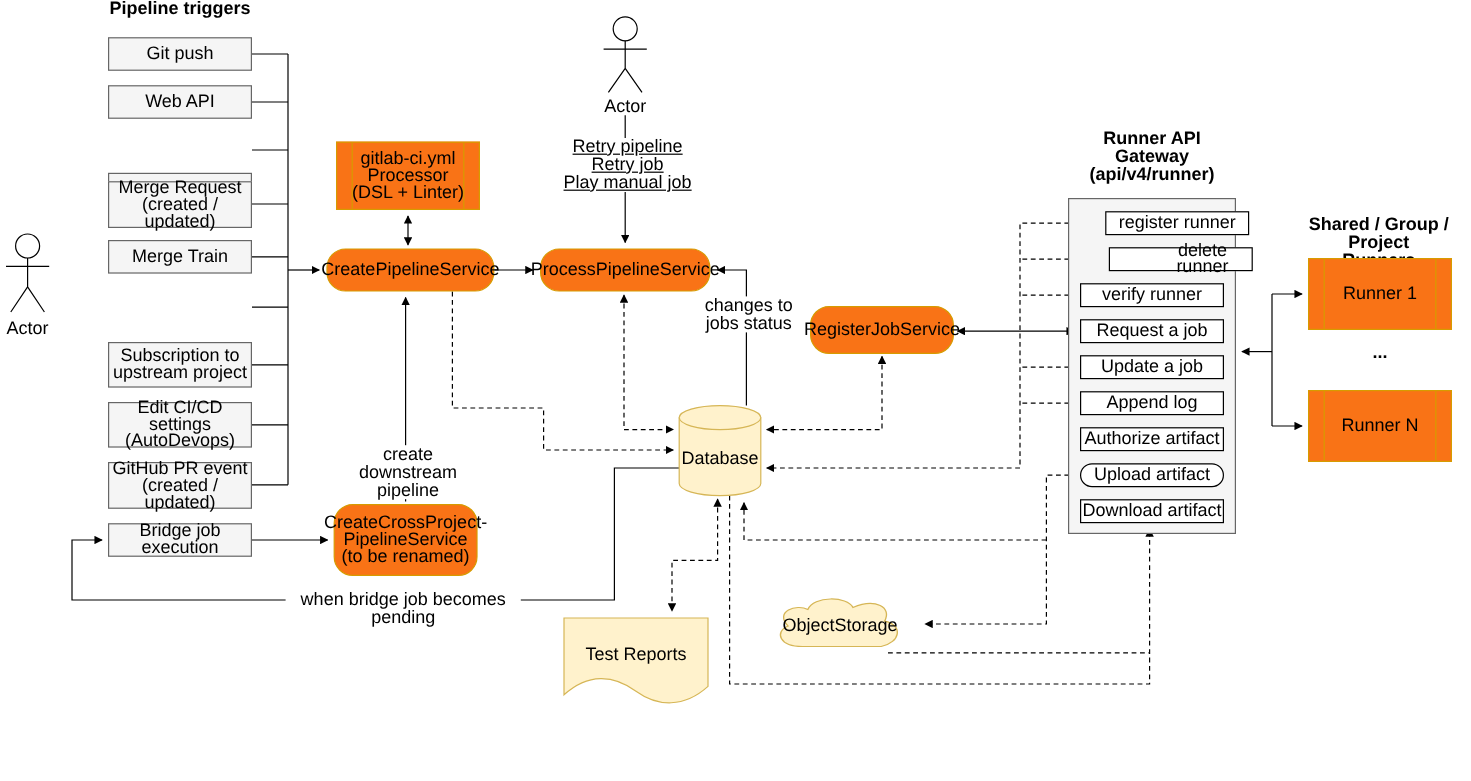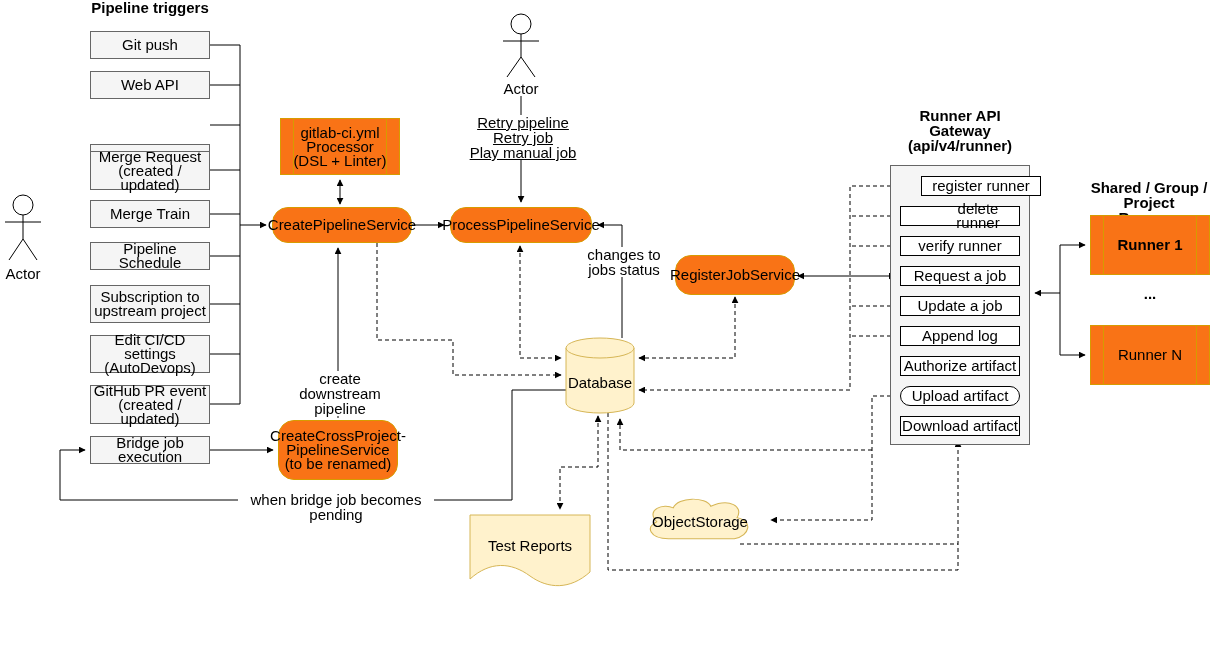--- a/index.html
+++ b/index.html
@@ -107,21 +107,20 @@
   </svg>
 
   <div class="plain bold" style="left:90px;top:0px;width:120px;">Pipeline triggers</div>
 
   <div class="node gray" style="left:90px;top:31px;width:120px;height:28px;">Git push</div>
   <div class="node gray" style="left:90px;top:71px;width:120px;height:28px;">Web API</div>
   <div class="node gray" style="left:90px;top:111px;width:120px;height:28px;margin-top:33px;">Web UI</div>
   <div class="node gray" style="left:90px;top:151px;width:120px;height:39px;">Merge Request
 (created / updated)</div>
   <div class="node gray" style="left:90px;top:200px;width:120px;height:28px;">Merge Train</div>
-  <div class="node gray" style="left:90px;top:242px;width:120px;height:28px;">Pipeline Schedule</div>
   <div class="node gray" style="left:90px;top:335px;width:120px;height:38px;">Edit CI/CD settings
 (AutoDevops)</div>
   <div class="node gray" style="left:90px;top:285px;width:120px;height:38px;">Subscription to
 upstream project</div>
   <div class="node gray" style="left:90px;top:385px;width:120px;height:39px;">GitHub PR event
 (created / updated)</div>
   <div class="node gray" style="left:90px;top:436px;width:120px;height:28px;">Bridge job execution</div>
 
   <div class="plain" style="left:1px;top:266px;width:44px;">Actor</div>
   <div class="plain" style="left:499px;top:81px;width:44px;">Actor</div>
@@ -151,32 +150,32 @@
 
   <div class="plain" style="left:566px;top:375px;width:68px;">Database</div>
   <div class="plain" style="left:650px;top:514px;width:100px;">ObjectStorage</div>
   <div class="plain" style="left:470px;top:538px;width:120px;">Test Reports</div>
 
   <div class="plain bold" style="left:890px;top:108px;width:140px;">Runner API
 Gateway
 (api/v4/runner)</div>
   <div class="node container" style="left:890px;top:165px;width:140px;height:280px;"></div>
   <div class="node white-box" style="left:900px;top:176px;width:120px;height:20px;margin-left:21px;">register runner</div>
-  <div class="node white-box" style="left:900px;top:206px;width:120px;height:20px;padding-left:36px;">delete runner</div>
+  <div class="node white-box" style="left:924px;top:206px;width:120px;height:20px;padding-left:36px;">delete runner</div>
   <div class="node white-box" style="left:900px;top:236px;width:120px;height:20px;">verify runner</div>
   <div class="node white-box" style="left:900px;top:266px;width:120px;height:20px;">Request a job</div>
   <div class="node white-box" style="left:900px;top:296px;width:120px;height:20px;">Update a job</div>
   <div class="node white-box" style="left:900px;top:326px;width:120px;height:20px;">Append log</div>
   <div class="node white-box" style="left:900px;top:356px;width:120px;height:20px;">Authorize artifact</div>
   <div class="node white-box" style="left:900px;top:386px;width:120px;height:20px;border-radius:10px;">Upload artifact</div>
   <div class="node white-box" style="left:900px;top:416px;width:120px;height:20px;">Download artifact</div>
 
   <div class="plain bold" style="left:1072px;top:180px;width:154px;">Shared / Group / Project
 Runners</div>
-  <div class="node orange" style="left:1090px;top:215px;width:120px;height:60px;font-weight:bold;">
+  <div class="node orange" style="left:1090px;top:215px;width:120px;height:60px;">
     <div class="bar" style="left:12px;"></div>
     <div class="bar" style="right:12px;"></div>
     <span>Runner 1</span>
   </div>
   <div class="plain bold" style="left:1130px;top:286px;width:40px;">...</div>
   <div class="node orange" style="left:1090px;top:325px;width:120px;height:60px;">
     <div class="bar" style="left:12px;"></div>
     <div class="bar" style="right:12px;"></div>
     <span>Runner N</span>
   </div>

